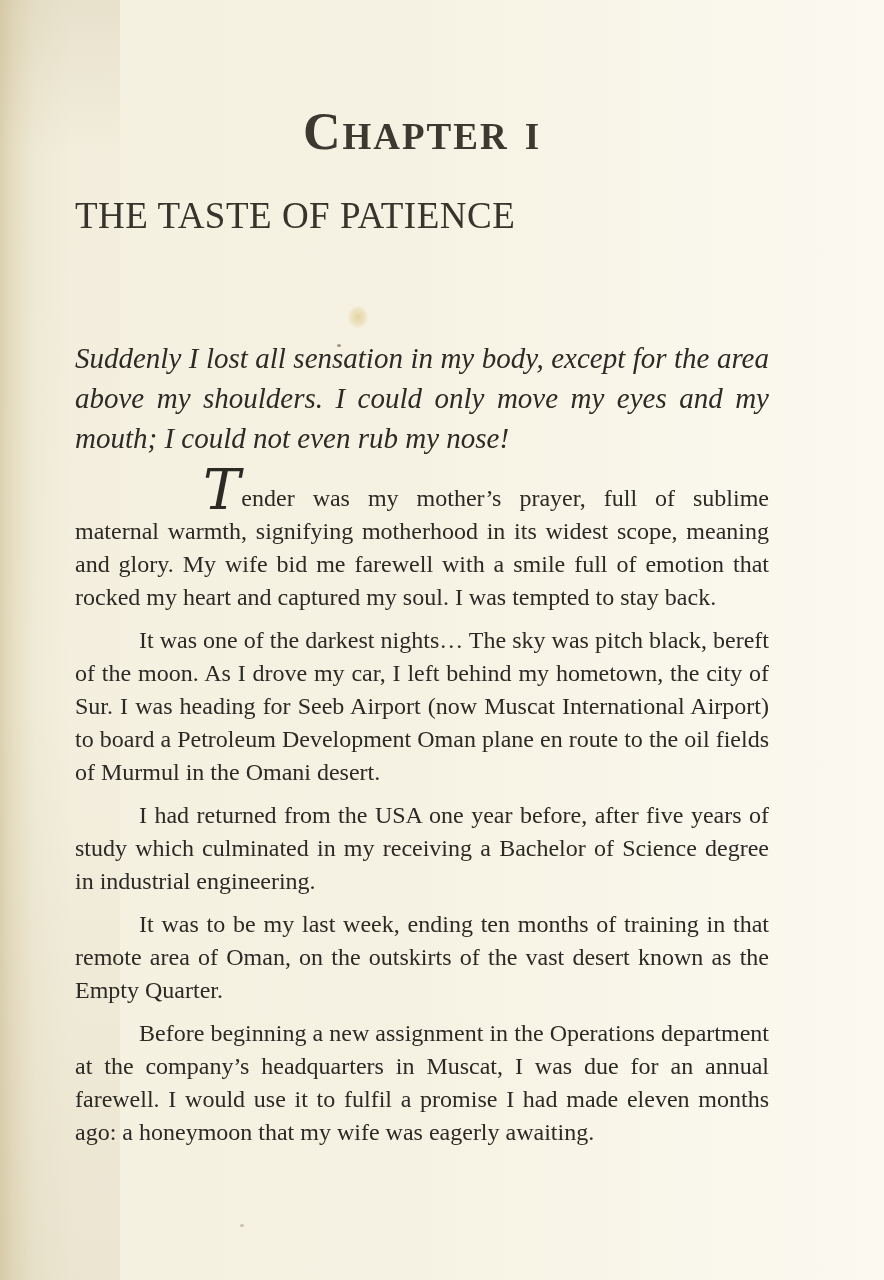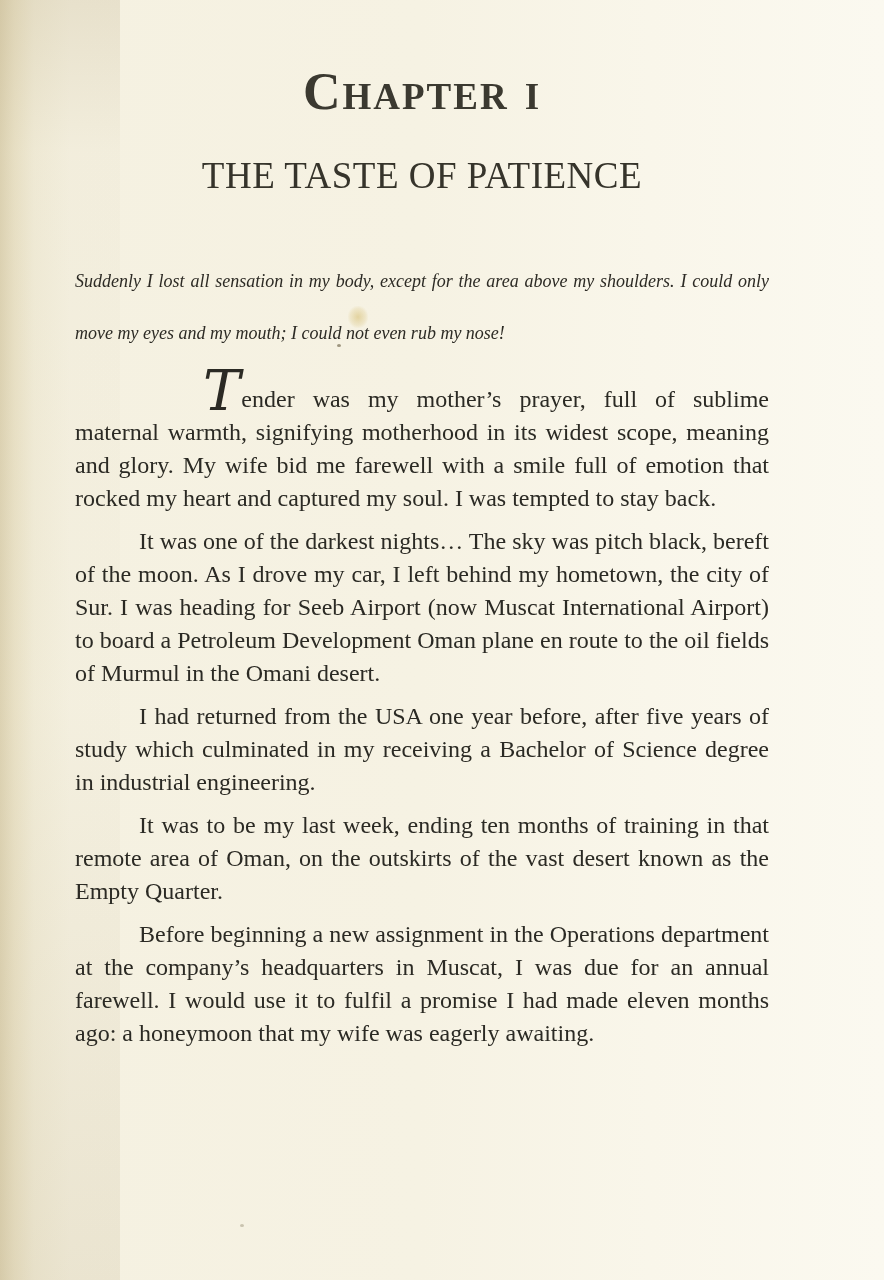--- a/index.html
+++ b/index.html
@@ -37,52 +37,51 @@
         rgba(170,150,105,0.04) 12%,
         rgba(170,150,105,0.02) 55%,
         rgba(170,150,105,0.14) 100%);
     pointer-events: none;
   }
   .content {
     position: relative;
     box-sizing: border-box;
     width: 884px;
     height: 1280px;
-    padding: 68px 115px 0 75px;
+    padding: 108px 115px 0 75px;
   }
 
   .chapter-heading {
     margin: 0;
     text-align: center;
     font-weight: bold;
     color: #3b3930;
     letter-spacing: 2px;
     line-height: 48px;
     white-space: nowrap;
   }
   .chapter-heading .cap     { font-size: 52px; }
   .chapter-heading .sc      { font-size: 37px; }
   .chapter-heading .numeral { font-size: 37px; margin-left: 16px; }
 
   .chapter-title {
     margin: 34px 0 0 0;
-    text-align: center;
     font-weight: normal;
     font-size: 37px;
     color: #36342b;
     letter-spacing: 0.5px;
     line-height: 40px;
     white-space: nowrap;
   }
 
   .epigraph {
-    margin: 59px 0 0 0;
+    margin: 102px 0 0 0;
     font-style: italic;
-    font-size: 18px;
-    line-height: 52px;
+    font-size: 29px;
+    line-height: 40px;
     text-align: justify;
     color: #2d2b25;
   }
 
   .body-para {
     margin: 10px 0 0 0;
     font-size: 24px;
     line-height: 33px;
     text-align: justify;
     text-indent: 64px;

